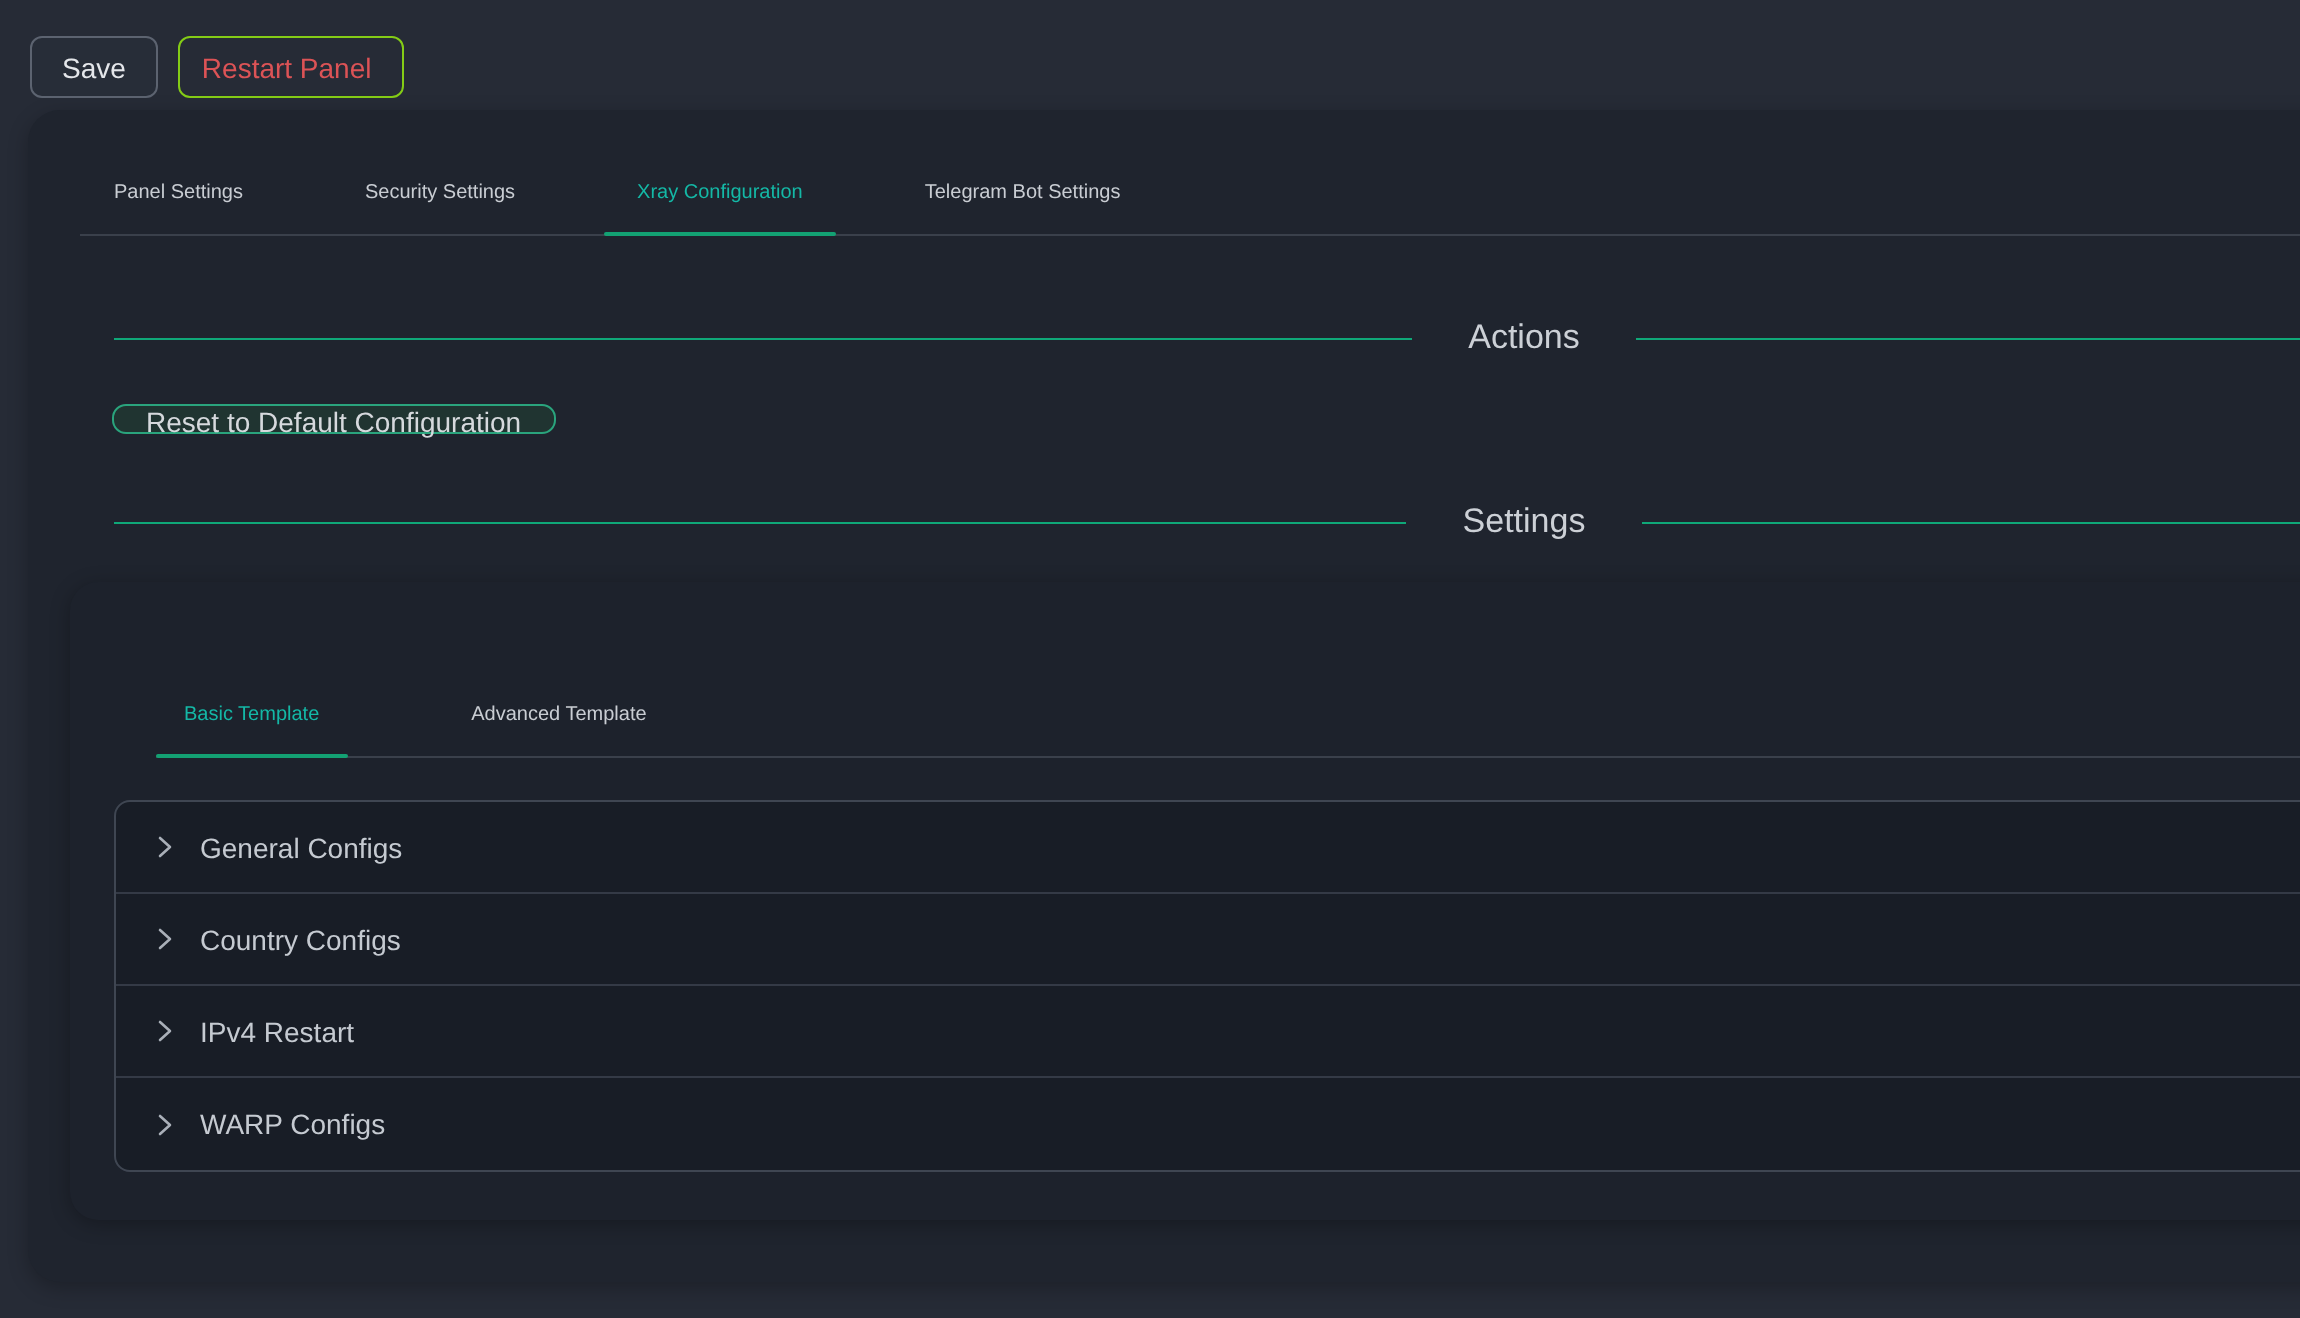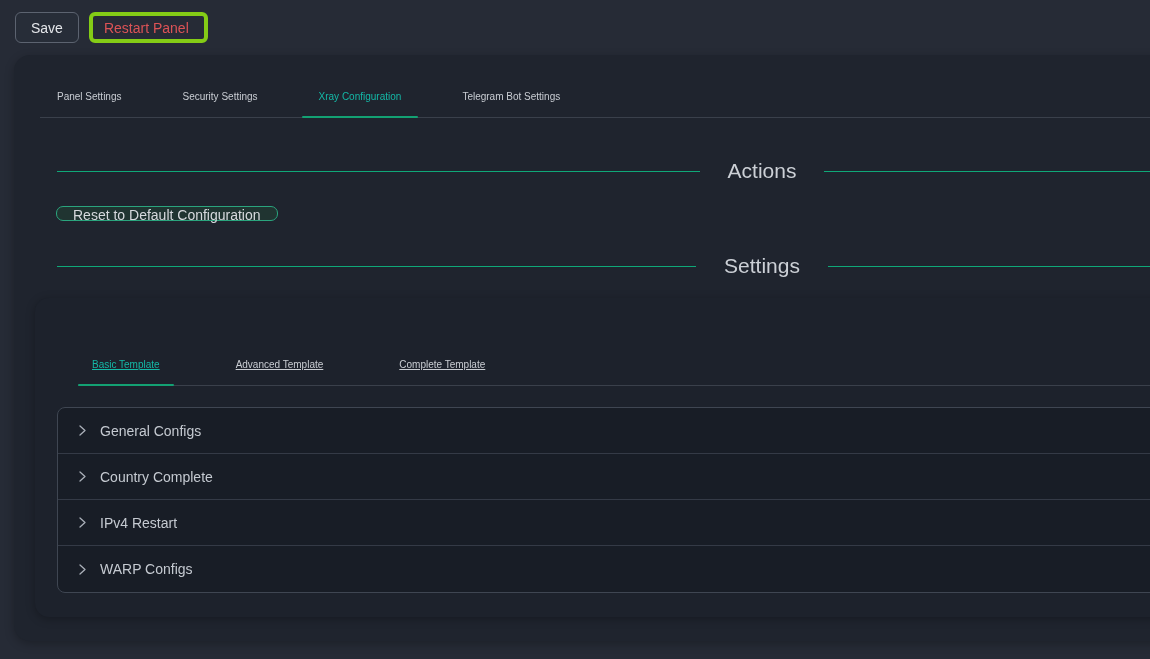--- a/index.html
+++ b/index.html
@@ -9,42 +9,42 @@
     overflow: hidden;
     position: relative;
     font-family: "Liberation Sans", sans-serif;
     color: #c9cdd3;
   }
 
   
   .topbar {
     height: 55px;
     display: flex;
-    align-items: flex-start;
+    align-items: center;
     padding: 12px 0 0 15px;
     gap: 10px;
   }
   .btn {
     height: 31px;
     border-radius: 6px;
     font-size: 14px;
     font-family: "Liberation Sans", sans-serif;
     cursor: pointer;
     display: inline-flex;
     align-items: center;
     padding: 0 15px;
   }
   .btn-save {
     background: #272d38;
     border: 1px solid #5c6370;
     color: #e4e6ea;
   }
   .btn-restart {
     background: transparent;
-    border: 4px solid #84cc16;
+    border: 1px solid #84cc16;
     color: #dc5356;
     padding-left: 11px;
   }
 
   
   .main-card {
     position: absolute;
     left: 14px;
     top: 55px;
     width: 1497px;
@@ -83,21 +83,21 @@
   .divider {
     display: flex;
     align-items: center;
     padding: 0 44px 0 43px;
   }
   .divider-actions   { margin-top: 41px; }
   .divider-templates { margin-top: 30px; }
   .divider .line { flex: 1; height: 1px; background: #0fa878; }
   .divider .label {
     margin: 0 28px;
-    font-size: 21px;
+    font-size: 17px;
     color: #ccd0d6;
     white-space: nowrap;
   }
 
   
   .btn-reset {
     margin: 23px 0 0 42px;
     height: 15px;
     padding: 0 16px;
     background: #203431;
@@ -117,21 +117,21 @@
     border-radius: 14px;
     box-shadow: 0 2px 10px rgba(0,0,0,0.28);
     overflow: hidden;
   }
   .inner-tabs {
     display: flex;
     gap: 48px;
     margin: 52px 0 0 43px;
     border-bottom: 1px solid #3a404b;
   }
-  .inner-tabs .tab { padding: 9px 14px 15px; text-decoration: underline; }
+  .inner-tabs .tab { padding: 9px 14px 15px; }
 
   
   .collapse {
     margin: 21px 22px 0 22px;
     border: 1px solid #3f4652;
     border-radius: 8px;
     background: #181d26;
     overflow: hidden;
   }
   .collapse-row {
@@ -185,41 +185,40 @@
     <span class="line"></span>
     <span class="label">Settings</span>
     <span class="line"></span>
   </div>
 
   <div class="inner-card">
 
     <div class="inner-tabs">
       <div class="tab active">Basic Template</div>
       <div class="tab">Advanced Template</div>
-      <div class="tab">Complete Template</div>
     </div>
 
     <div class="collapse">
 
       <div class="collapse-row">
         <span class="chevron">
           <svg width="13" height="13" viewBox="0 0 13 13">
               <path d="M4 2 L9 6.5 L4 11" fill="none" stroke="#a9afb8" stroke-width="1.3" stroke-linecap="round" stroke-linejoin="round"></path>
             </svg>
         </span>
         <span>General Configs</span>
       </div>
 
       <div class="collapse-row">
         <span class="chevron">
           <svg width="13" height="13" viewBox="0 0 13 13">
               <path d="M4 2 L9 6.5 L4 11" fill="none" stroke="#a9afb8" stroke-width="1.3" stroke-linecap="round" stroke-linejoin="round"></path>
             </svg>
         </span>
-        <span>Country Complete</span>
+        <span>Country Configs</span>
       </div>
 
       <div class="collapse-row">
         <span class="chevron">
           <svg width="13" height="13" viewBox="0 0 13 13">
               <path d="M4 2 L9 6.5 L4 11" fill="none" stroke="#a9afb8" stroke-width="1.3" stroke-linecap="round" stroke-linejoin="round"></path>
             </svg>
         </span>
         <span>IPv4 Restart</span>
       </div>

